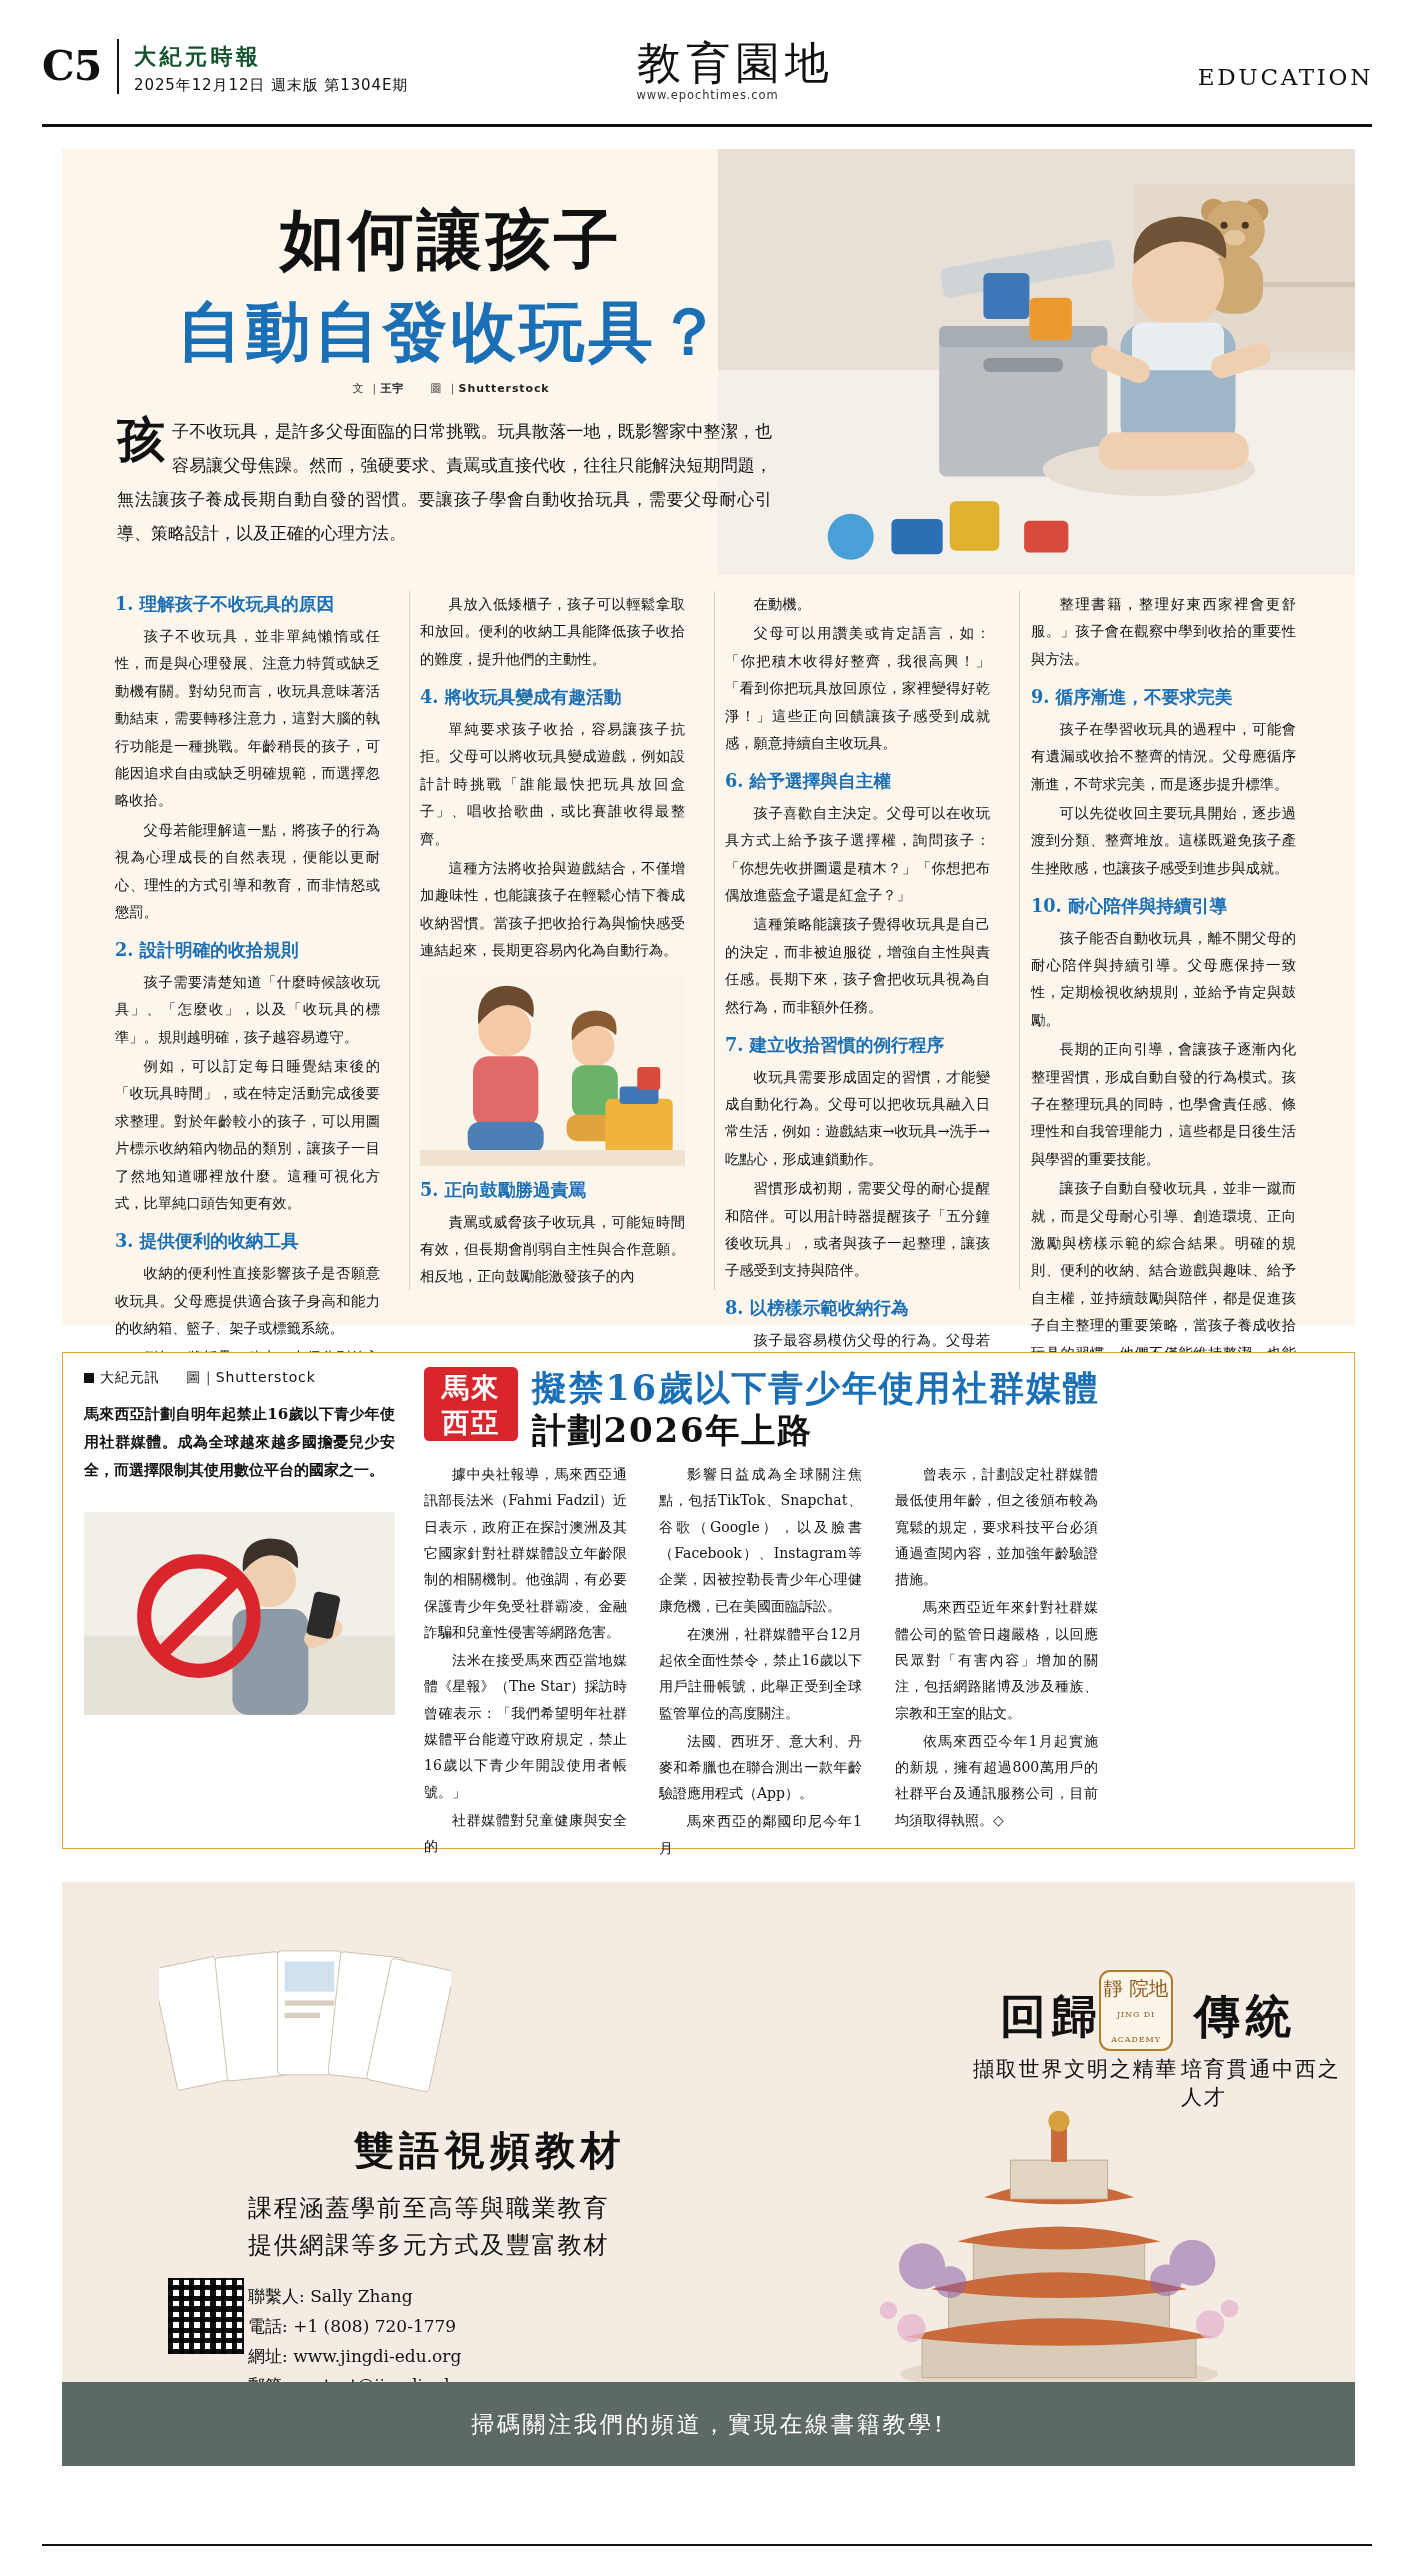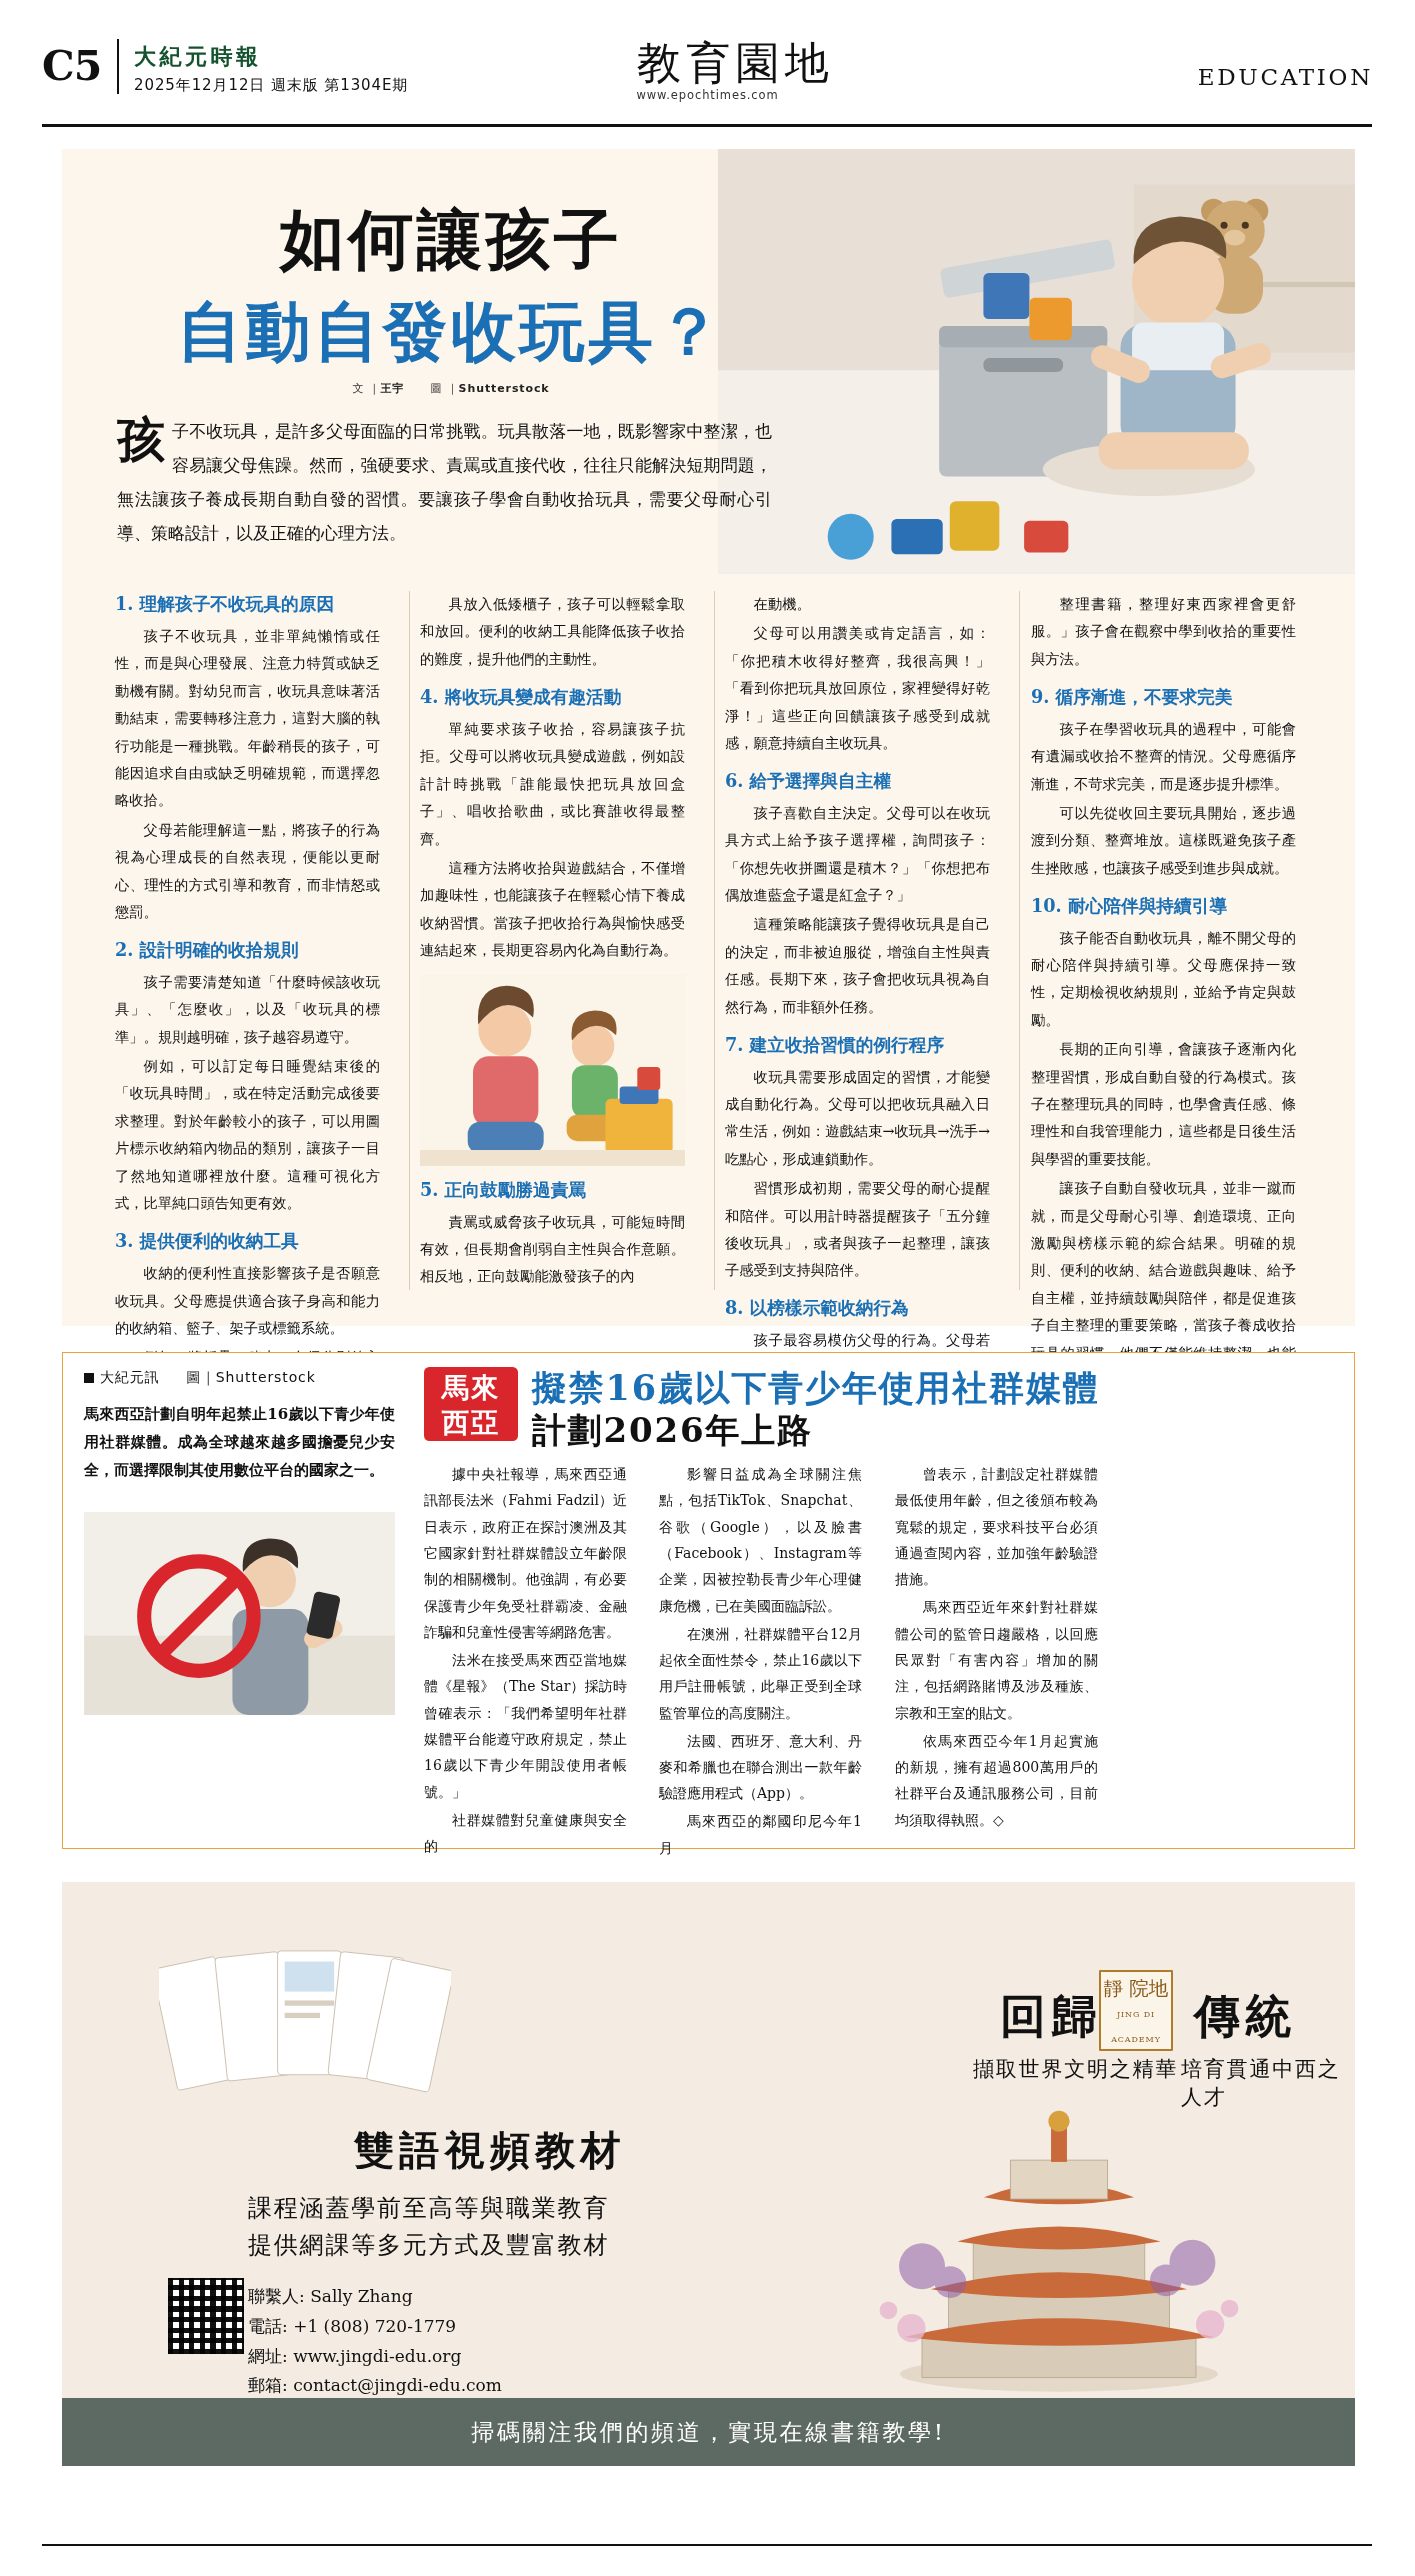--- a/index.html
+++ b/index.html
@@ -67,25 +67,25 @@
   .ad-title{position:absolute;left:292px;top:241px;font-family:"DejaVu Serif","Liberation Serif",serif;font-size:40px;font-weight:700;letter-spacing:5.3px;color:#111;}
   .ad-l1{position:absolute;left:186px;top:310px;font-family:"DejaVu Serif","Liberation Serif",serif;font-size:24px;color:#111;letter-spacing:1.8px;}
   .ad-l2{position:absolute;left:186px;top:347px;font-family:"DejaVu Serif","Liberation Serif",serif;font-size:24px;color:#111;letter-spacing:1.8px;}
   .ad-contact{position:absolute;left:186px;top:400px;font-size:17px;line-height:1.75;color:#111;font-family:"DejaVu Serif","Liberation Serif",serif;}
   .qr{position:absolute;left:106px;top:396px;width:76px;height:76px;background:
      repeating-linear-gradient(90deg,#111 0 5.3px,#fff 5.3px 10.6px),
      repeating-linear-gradient(0deg,#111 0 5.3px,transparent 5.3px 10.6px);
      background-blend-mode:multiply;}
   .ad-right-t1{position:absolute;left:938px;top:104px;font-family:"DejaVu Serif","Liberation Serif",serif;font-size:46px;font-weight:700;letter-spacing:5.3px;color:#111;}
   .ad-right-t2{position:absolute;left:1132px;top:104px;font-family:"DejaVu Serif","Liberation Serif",serif;font-size:46px;font-weight:700;letter-spacing:5.3px;color:#111;}
-  .ad-seal{position:absolute;left:1037px;top:88px;width:74px;height:81px;border:2.7px solid #b07c2a;border-radius:1px;color:#8a5a1a;font-family:"DejaVu Serif","Liberation Serif",serif;font-size:19.5px;text-align:center;line-height:25px;padding-top:3.5px;box-sizing:border-box;background:#fbf4e8;}
+  .ad-seal{position:absolute;left:1037px;top:88px;width:74px;height:81px;border:2.7px solid #b07c2a;border-radius:11px;color:#8a5a1a;font-family:"DejaVu Serif","Liberation Serif",serif;font-size:19.5px;text-align:center;line-height:25px;padding-top:3.5px;box-sizing:border-box;background:#fbf4e8;}
   .ad-seal small{display:block;font-size:8px;letter-spacing:0.9px;color:#8a5a1a;margin-top:1.8px;}
   .ad-sub1{position:absolute;left:911px;top:173px;font-family:"DejaVu Serif","Liberation Serif",serif;font-size:21px;letter-spacing:1.8px;color:#111;}
   .ad-sub2{position:absolute;left:1119px;top:173px;font-family:"DejaVu Serif","Liberation Serif",serif;font-size:21px;letter-spacing:1.8px;color:#111;}
-  .ad-bar{position:absolute;left:0;bottom:0;width:100%;height:68px;background:#5d6a63;color:#fff;font-family:"DejaVu Serif","Liberation Serif",serif;font-size:23px;letter-spacing:2.7px;display:flex;align-items:center;justify-content:center;}
+  .ad-bar{position:absolute;left:0;bottom:0;width:100%;height:84px;background:#5d6a63;color:#fff;font-family:"DejaVu Serif","Liberation Serif",serif;font-size:23px;letter-spacing:2.7px;display:flex;align-items:center;justify-content:center;}
   .pagoda{position:absolute;right:106px;bottom:67px;width:380px;height:354px;}
 
   .rule-bot{position:absolute;left:42px;bottom:30px;width:1330px;height:1.8px;background:#111;}
 </style>
 </head>
 <body>
 
 <div class="page">
 
   <div class="masthead">

